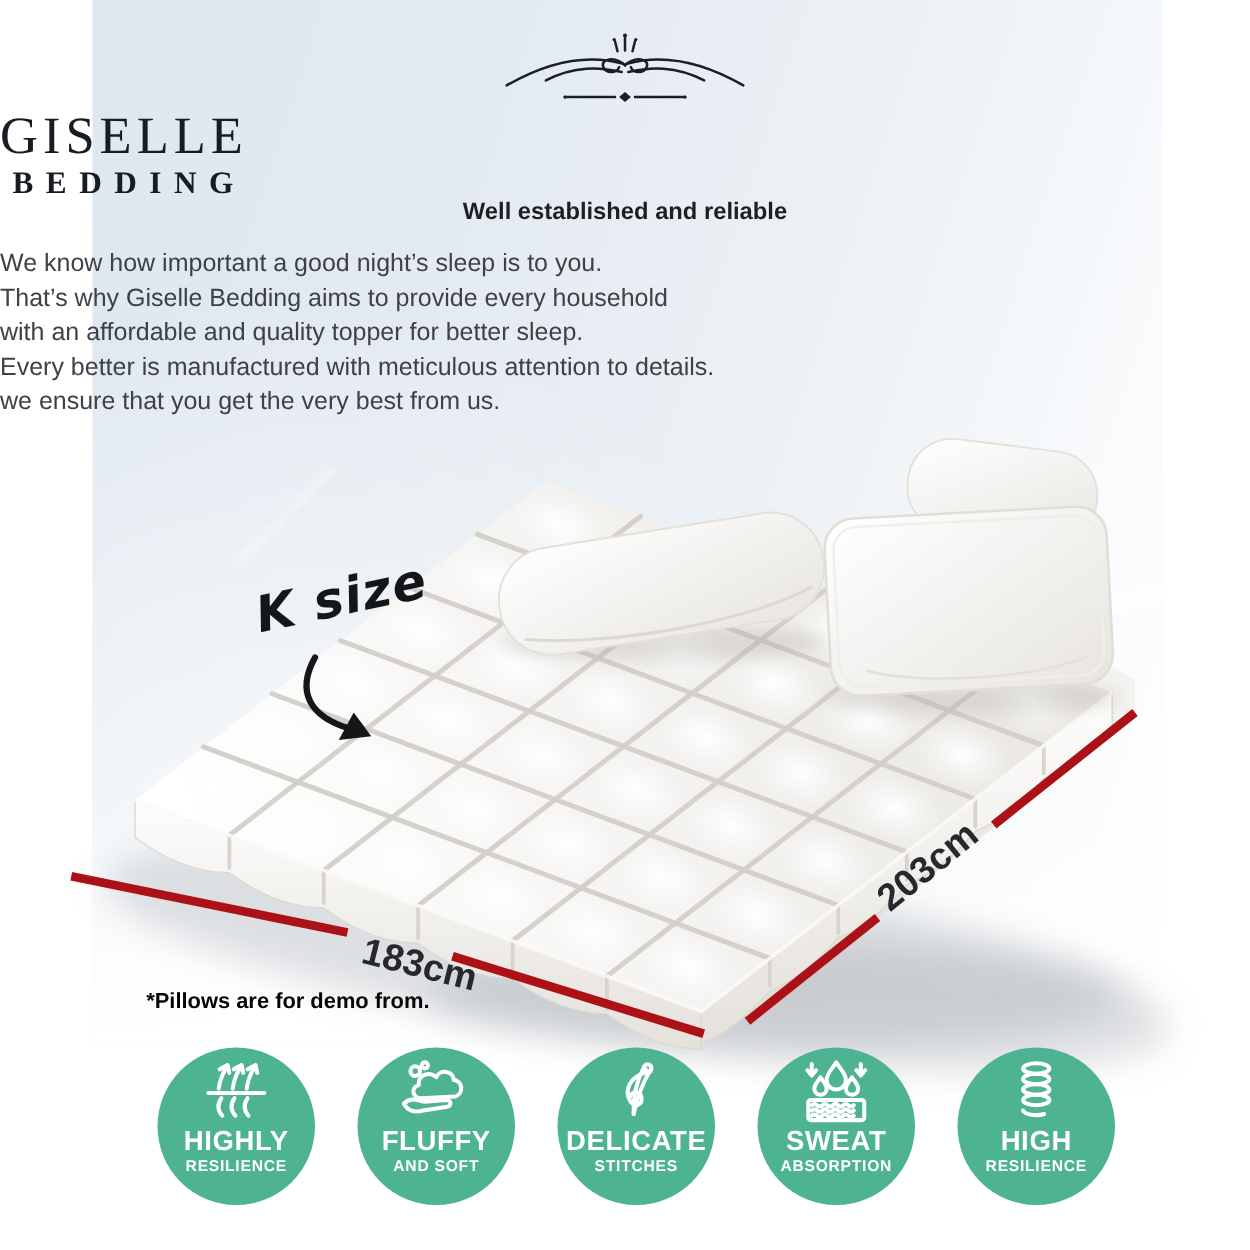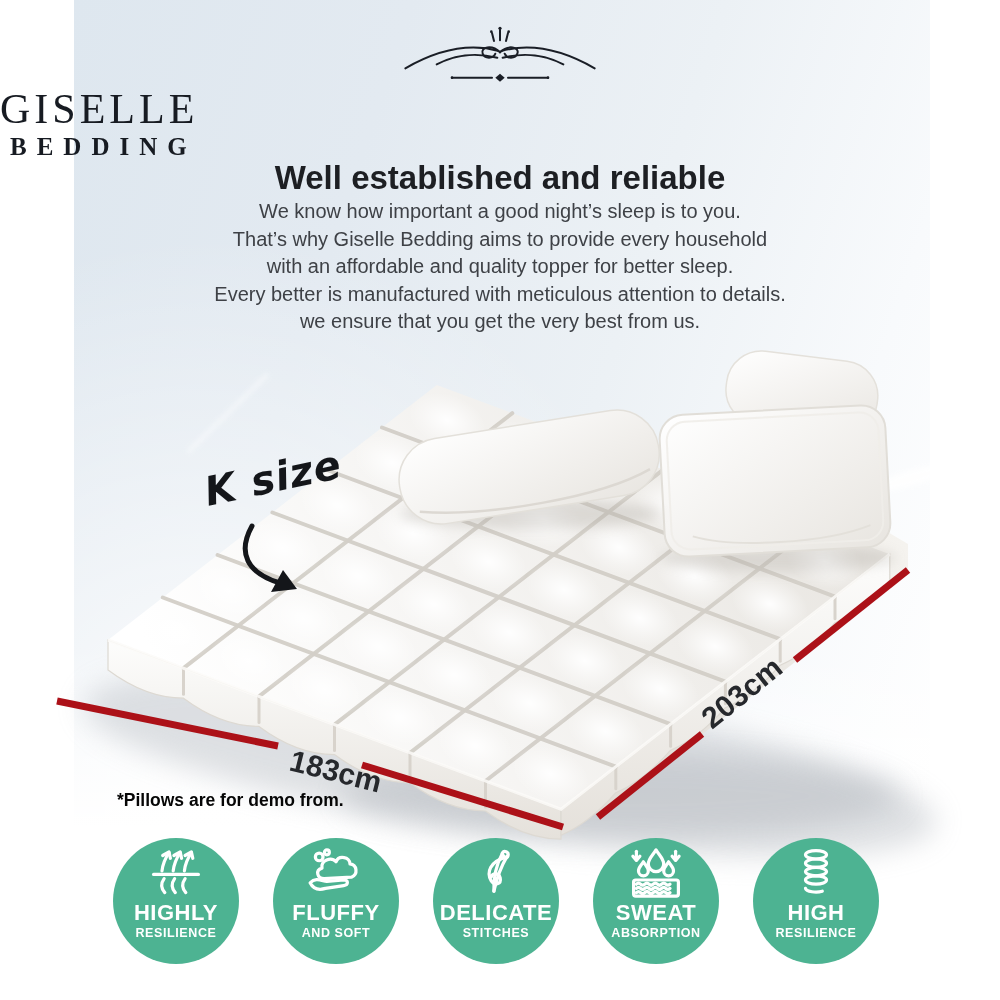--- a/index.html
+++ b/index.html
@@ -13,35 +13,35 @@
       linear-gradient(108deg,#dee7ef 0%, #e3eaf1 30%, #ecf1f5 58%, #f8fafc 82%, #ffffff 100%);}
 
   .logo{position:absolute;left:0;top:24px;width:1000px;color:#171b22;}
   .logo svg{display:block;margin:0 auto;}
   .brand1{font-family:"Liberation Serif", serif;font-size:42px;line-height:1.0;
           letter-spacing:4px;color:#171b22;margin-top:2px;}
   .brand2{font-family:"Liberation Serif", serif;font-size:25px;font-weight:bold;line-height:1.0;
           letter-spacing:10px;color:#171b22;margin-top:4px;text-indent:10px;}
 
   .heading{position:absolute;left:0;top:159px;width:1000px;text-align:center;
-           font-size:33px;font-weight:bold;color:#1d1f23;}
-  .intro{position:absolute;left:0;top:198px;width:1000px;text-align:center;color:#3e4146;}
+           font-size:19px;font-weight:bold;color:#1d1f23;}
+  .intro{position:absolute;left:0;top:198px;width:1000px;color:#3e4146;}
   .pline{font-size:20px;line-height:27.5px;}
 
   .scene{position:absolute;left:0;top:0;width:1000px;height:1000px;}
   .seam{stroke:#d3cfc8;stroke-width:4;stroke-linecap:round;opacity:.95;}
   .tick{stroke:#d8d3cc;stroke-width:3;stroke-linecap:round;}
   .dimline{stroke:#ac1118;stroke-width:7;}
   .dimtext{font-family:"Liberation Sans", sans-serif;font-size:30px;font-weight:bold;fill:#26282c;}
   .ksize{font-family:"DejaVu Sans", sans-serif;font-size:40px;font-weight:bold;font-style:italic;
          fill:#14161a;letter-spacing:1px;}
 
   .disclaimer{position:absolute;left:117px;top:790px;font-size:17.5px;font-weight:bold;color:#060606;}
 
-  .badges{position:absolute;left:113px;top:838px;display:flex;gap:34px;}
+  .badges{position:absolute;left:126px;top:838px;display:flex;gap:34px;}
   .badge{width:126px;height:126px;border-radius:50%;background:#4db392;
          display:flex;flex-direction:column;align-items:center;color:#ffffff;}
   .badge svg{margin-top:9px;}
   .btitle{font-size:22px;font-weight:800;letter-spacing:.5px;line-height:1;margin-top:3px;}
   .bsub{font-size:12.5px;font-weight:bold;letter-spacing:.6px;line-height:1;margin-top:3px;}
   .icon-stroke{stroke:#ffffff;stroke-width:4.6;fill:none;stroke-linecap:round;stroke-linejoin:round;}
 </style>
 </head>
 <body>
 

